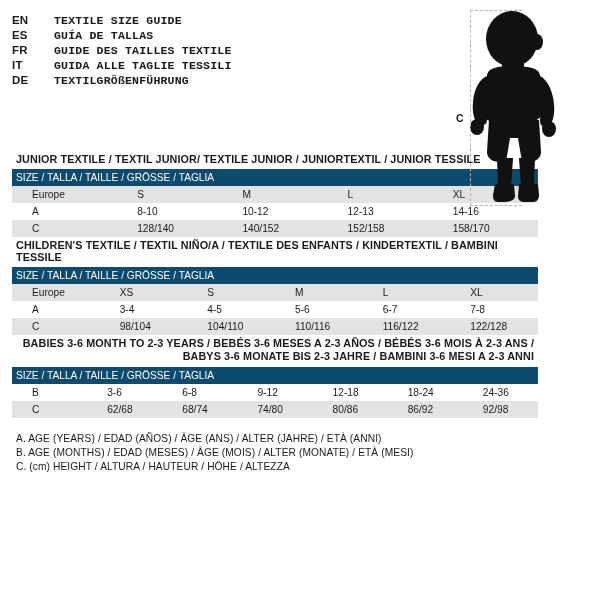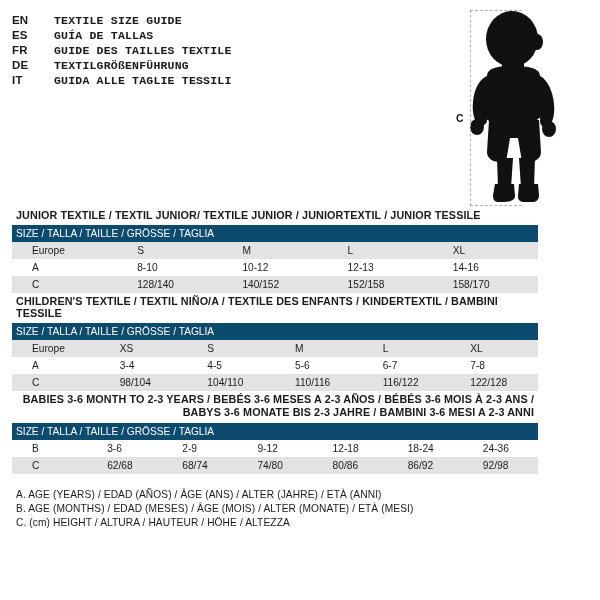--- a/index.html
+++ b/index.html
@@ -160,26 +160,26 @@
       </div>
       <div class="lang-row">
         <span class="lang-code">ES</span>
         <span class="lang-title">GUÍA DE TALLAS</span>
       </div>
       <div class="lang-row">
         <span class="lang-code">FR</span>
         <span class="lang-title">GUIDE DES TAILLES TEXTILE</span>
       </div>
       <div class="lang-row">
+        <span class="lang-code">IT</span>
+        <span class="lang-title">GUIDA ALLE TAGLIE TESSILI</span>
+      </div>
+      <div class="lang-row">
         <span class="lang-code">DE</span>
         <span class="lang-title">TEXTILGRÖßENFÜHRUNG</span>
-      </div>
-      <div class="lang-row">
-        <span class="lang-code">IT</span>
-        <span class="lang-title">GUIDA ALLE TAGLIE TESSILI</span>
       </div>
     </div>
   </div>
 
   <div class="figure-area">
     <div class="dash-line"></div>
     <div class="dash-top"></div>
     <div class="dash-bottom"></div>
     <span class="c-label">C</span>
     <svg width="150" height="200" viewBox="0 0 150 200">
@@ -215,21 +215,21 @@
 
         <path d="M55 178 L74 178 L75 190 C75 194 70 196 64 196
                  L58 196 C54 196 53 193 53 189 Z"></path>
 
         <path d="M79 178 L98 178 L99 189 C99 193 97 196 93 196
                  L85 196 C80 196 78 194 78 190 Z"></path>
       </g>
     </svg>
   </div>
 
-  <div class="section" style="margin-top:118px;">
+  <div class="section" style="margin-top:62px;">
     <div class="section-title">JUNIOR TEXTILE / TEXTIL JUNIOR/ TEXTILE JUNIOR / JUNIORTEXTIL / JUNIOR TESSILE</div>
     <table class="size-table">
       <tbody>
           <tr class="head-row">
         <td colspan="5">SIZE / TALLA / TAILLE / GRÖSSE / TAGLIA</td>
       </tr>
       <tr class="shade">
         <td class="rowlabel">Europe</td>
         <td>S</td>
         <td>M</td>
@@ -292,21 +292,21 @@
   <div class="section">
     <div class="section-title multi">BABIES 3-6 MONTH TO 2-3 YEARS / BEBÉS 3-6 MESES A 2-3 AÑOS / BÉBÉS 3-6 MOIS À 2-3 ANS / BABYS 3-6 MONATE BIS 2-3 JAHRE / BAMBINI 3-6 MESI A 2-3 ANNI</div>
     <table class="size-table">
       <tbody>
           <tr class="head-row">
         <td colspan="7">SIZE / TALLA / TAILLE / GRÖSSE / TAGLIA</td>
       </tr>
       <tr class="plain">
         <td class="rowlabel">B</td>
         <td>3-6</td>
-        <td>2-9</td>
+        <td>6-8</td>
         <td>9-12</td>
         <td>12-18</td>
         <td>18-24</td>
         <td>24-36</td>
       </tr>
       <tr class="shade">
         <td class="rowlabel">C</td>
         <td>62/68</td>
         <td>68/74</td>
         <td>74/80</td>

